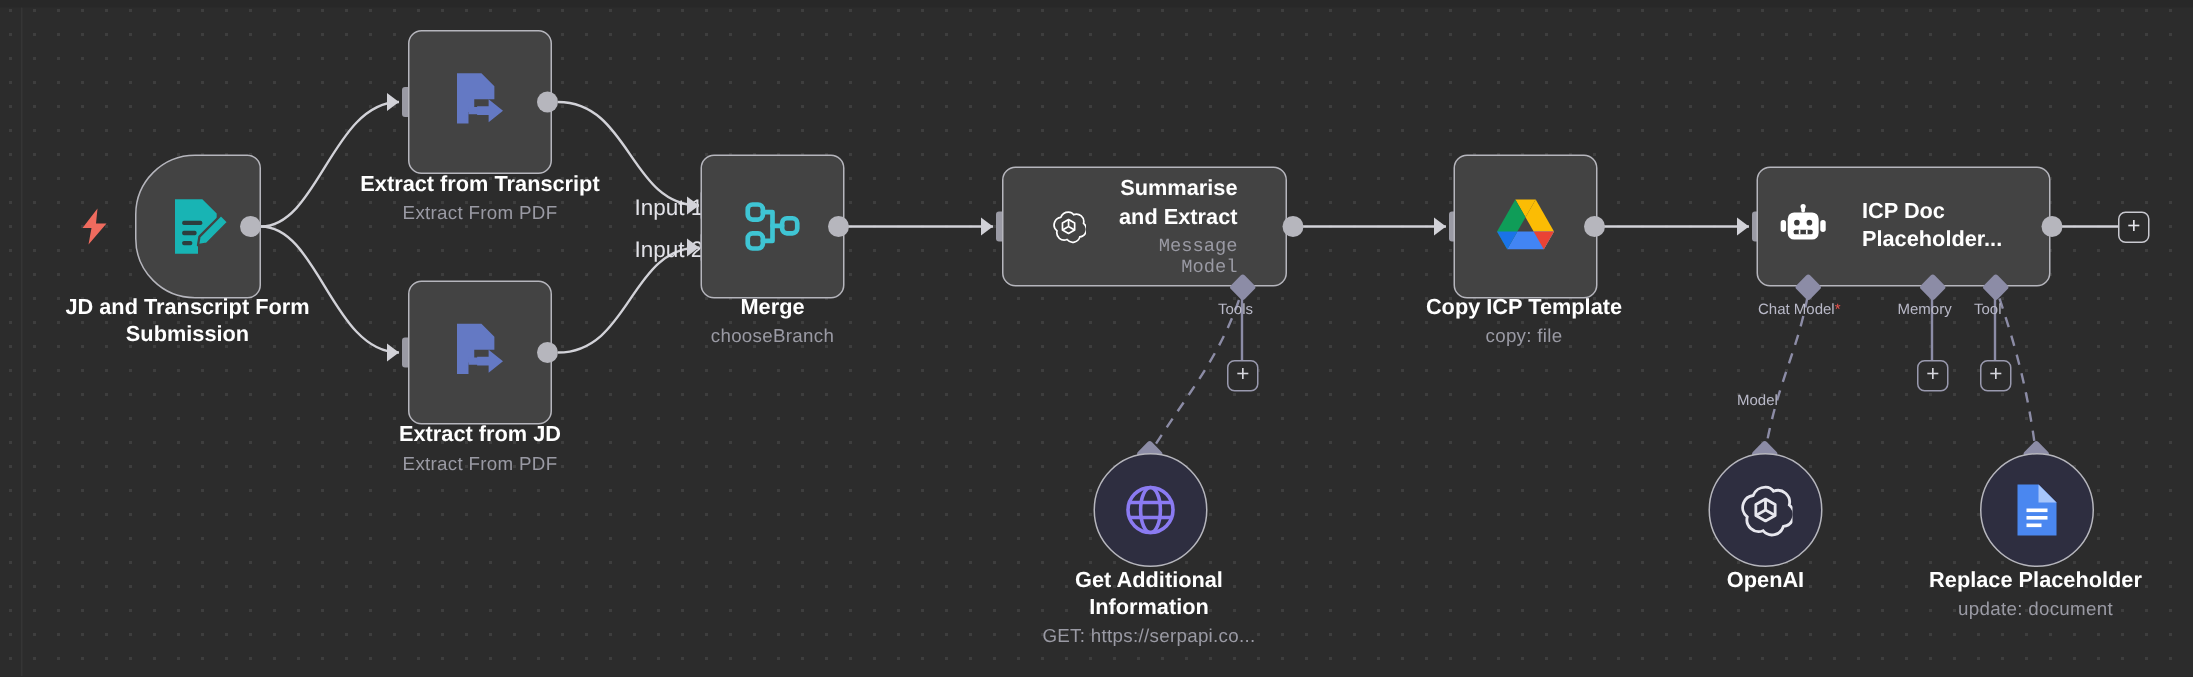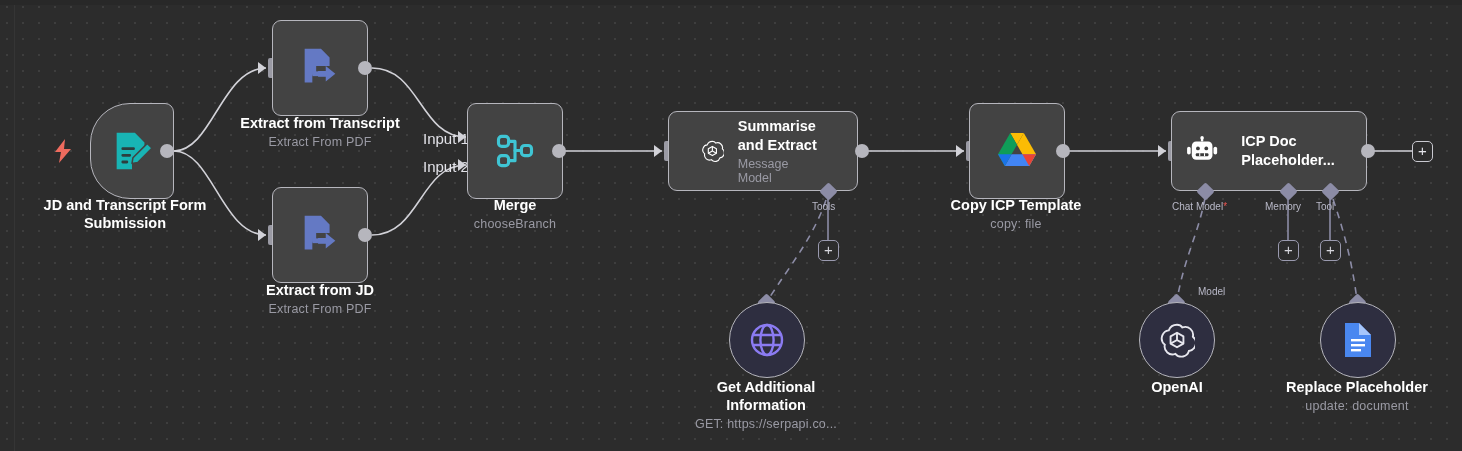--- a/index.html
+++ b/index.html
@@ -47,38 +47,40 @@
   .node.square { width: 96px; height: 96px; justify-content: center; }
   .node.trigger {
     width: 84px; height: 96px;
     border-radius: 40px 9px 9px 40px;
     justify-content: center;
   }
   .node.wide {
     width: 190px; height: 80px;
     padding: 0 32px;
     gap: 14px;
+    text-align: right;
   }
   .node.aiwide {
     width: 196px; height: 80px;
     padding: 0 14px;
     gap: 22px;
   }
 
   .node-title-in {
     color: #ffffff;
     font-size: 14.5px;
     font-weight: bold;
     line-height: 1.32;
   }
   .node-sub-in {
     color: #9a9aa4;
     font-size: 12.5px;
     font-weight: normal;
     margin-top: 2px;
+    font-family: Liberation Mono, monospace;
   }
 
   
   .caption {
     position: absolute;
     text-align: center;
     color: #ffffff;
     font-size: 14.5px;
     font-weight: bold;
     line-height: 1.25;
@@ -362,21 +364,21 @@
       <circle cx="18" cy="18" r="15" fill="none" stroke="#8b7bf2" stroke-width="2.4"></circle>
       <ellipse cx="18" cy="18" rx="6.6" ry="15" fill="none" stroke="#8b7bf2" stroke-width="2.4"></ellipse>
       <path d="M3.6 13 h28.8 M3.6 23 h28.8" stroke="#8b7bf2" stroke-width="2.4" fill="none"></path>
     </svg>
   </div>
   <div class="caption" style="left:676px; top:378px; width:180px;">
     <span>Get Additional Information</span>
     <span class="sub">GET: https://serpapi.co...</span>
   </div>
 
-  <div class="port-label" style="left:1158px; top:286px;margin-left:40px;">
+  <div class="port-label" style="left:1158px; top:262px;">
     <span>Model</span>
   </div>
   <div class="diamond" style="left:1170px; top:296px;"></div>
   <div class="subnode" style="left:1139px; top:302px;">
     <svg width="36" height="36" viewBox="0 0 42 42" class="icon">
       <path d="M21 3.2c-4.3 0-8.1 2.6-9.6 6.5-3.4.4-6.3 2.7-7.5 5.9-1.5 3.9-.3 8.2 2.9 10.8-.8 3.3.3 6.8 2.9 9.1 2.6 2.3 6.2 2.9 9.4 1.6 2.2 2.6 5.7 3.8 9 3.1 3.3-.7 5.9-3.2 6.8-6.4 3.4-.4 6.3-2.7 7.5-5.9 1.5-3.9.3-8.2-2.9-10.8.8-3.3-.3-6.8-2.9-9.1-2.6-2.3-6.2-2.9-9.4-1.6C25.9 4.4 23.5 3.2 21 3.2z" fill="none" stroke="#e7e7ee" stroke-width="2.2"></path>
       <path d="M21 12.5 l7.5 4.3 v8.4 L21 29.5 l-7.5-4.3 v-8.4 Z" fill="none" stroke="#e7e7ee" stroke-width="2.2" stroke-linejoin="round"></path>
       <path d="M21 12.5 v8.5 l7.5 4.2 M21 21 l-7.5 4.2" fill="none" stroke="#e7e7ee" stroke-width="2.2"></path>
     </svg>
   </div>

